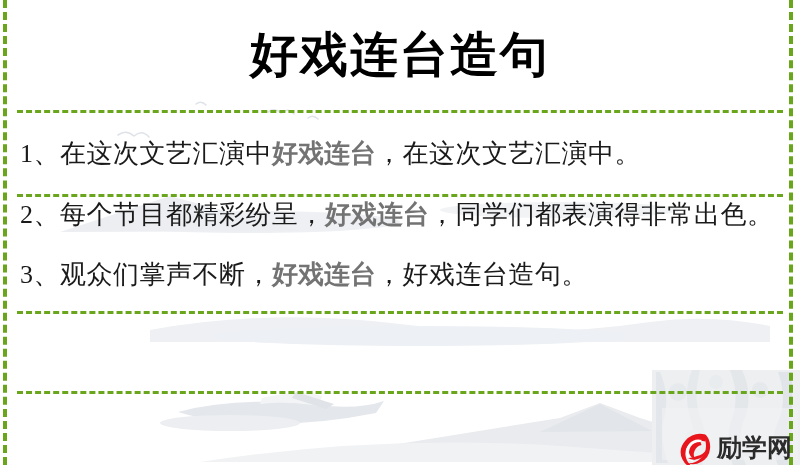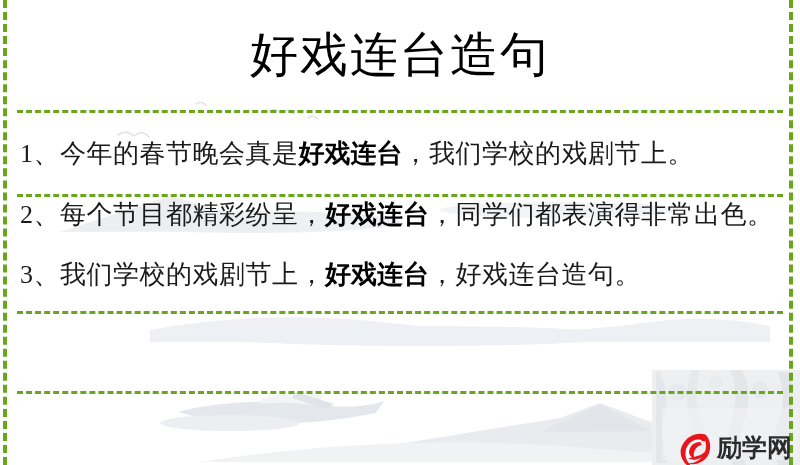--- a/index.html
+++ b/index.html
@@ -60,21 +60,21 @@
   .sep-4 { top: 391px; }
 
   
   .title {
     position: absolute;
     left: 0;
     top: 23px;
     width: 800px;
     text-align: center;
     font-family: "DejaVu Serif", "Liberation Serif", serif;
-    font-weight: 400;
+    font-weight: 700;
     font-size: 48px;
     line-height: 62px;
     letter-spacing: 2px;
     color: #000000;
     z-index: 3;
     white-space: nowrap;
   }
 
   
   .sentences {
@@ -90,21 +90,21 @@
     line-height: 38px;
     color: #1a1a1a;
     letter-spacing: 0.5px;
     text-align: justify;
   }
   .s1 { padding-top: 24px; }
   .s2 { padding-top: 22px; }
   .s3 { padding-top: 21px; }
 
   .kw {
-    color: #000000;
+    color: #737373;
     font-weight: 700;
     font-family: "DejaVu Serif", "Liberation Serif", serif;
     letter-spacing: 0px;
   }
 
   
   .logo {
     position: absolute;
     left: 668px;
     top: 426px;
@@ -185,25 +185,25 @@
 
   <div class="title">好戏连台造句</div>
 
   <div class="sep sep-1"></div>
   <div class="sep sep-2"></div>
   <div class="sep sep-3"></div>
   <div class="sep sep-4"></div>
 
   <div class="sentences">
 
-    <div class="sentence s1"><span>1、</span><span>今年的春节晚会真是</span><span class="kw">好戏连台</span><span>，我们学校的戏剧节上。</span></div>
+    <div class="sentence s1"><span>1、</span><span>在这次文艺汇演中</span><span class="kw">好戏连台</span><span>，在这次文艺汇演中。</span></div>
 
     <div class="sentence s2"><span>2、</span><span>每个节目都精彩纷呈，</span><span class="kw">好戏连台</span><span>，同学们都表演得非常出色。</span></div>
 
-    <div class="sentence s3"><span>3、</span><span>我们学校的戏剧节上，</span><span class="kw">好戏连台</span><span>，好戏连台造句。</span></div>
+    <div class="sentence s3"><span>3、</span><span>观众们掌声不断，</span><span class="kw">好戏连台</span><span>，好戏连台造句。</span></div>
 
   </div>
 
   <div class="logo">
     <svg class="logo-mark" viewBox="0 0 40 40" aria-hidden="true">
       <path d="M30.5 6.5 q-12 -3 -20 6 q-8 9 -3 19 q4 8 13 9 q-9 -5 -10 -13 q-1 -9 7 -13 q6 -3 13 -1 Z" fill="#e8161c"></path>
       <path d="M31 7 q5 6 4 14 q-1 9 -9 13 q-7 4 -14 1 q8 1 13 -4 q6 -5 6 -13 q0 -7 -4 -11 Z" fill="#e8161c"></path>
       <path d="M27 12 q-8 -2 -13 4 q-5 6 -2 12 q2 5 7 6 q-5 -5 -4 -10 q1 -6 7 -8 q3 -2 5 -4 Z" fill="#ffffff"></path>
       <path d="M25.5 14 q-7 0 -10 5 q-3 5 0 9 q2 3 5 4 q-3 -5 -1 -9 q2 -5 7 -6 Z" fill="#e8161c"></path>
       <path d="M22 28 q6 -1 9 -6 q-1 7 -8 9 q-6 2 -10 -1 q5 0 9 -2 Z" fill="#e8161c"></path>

